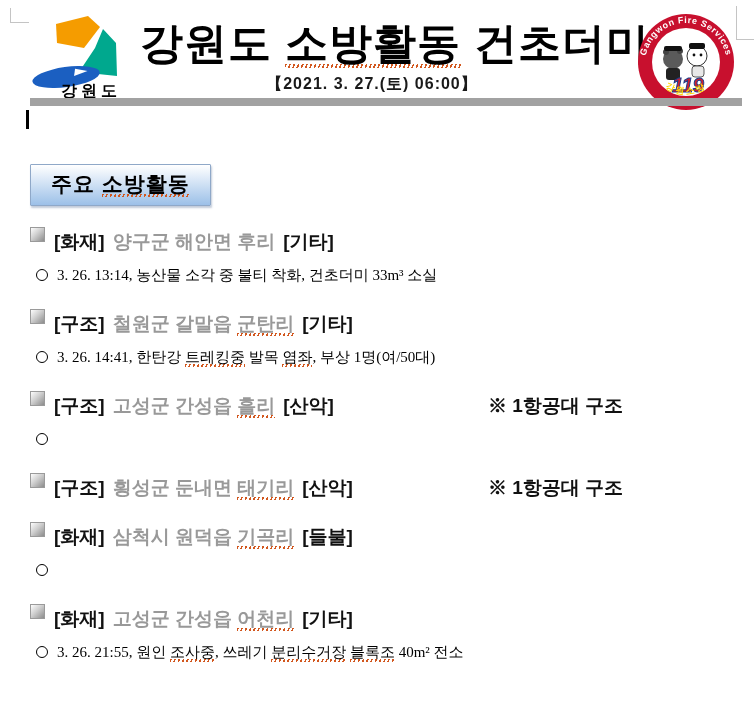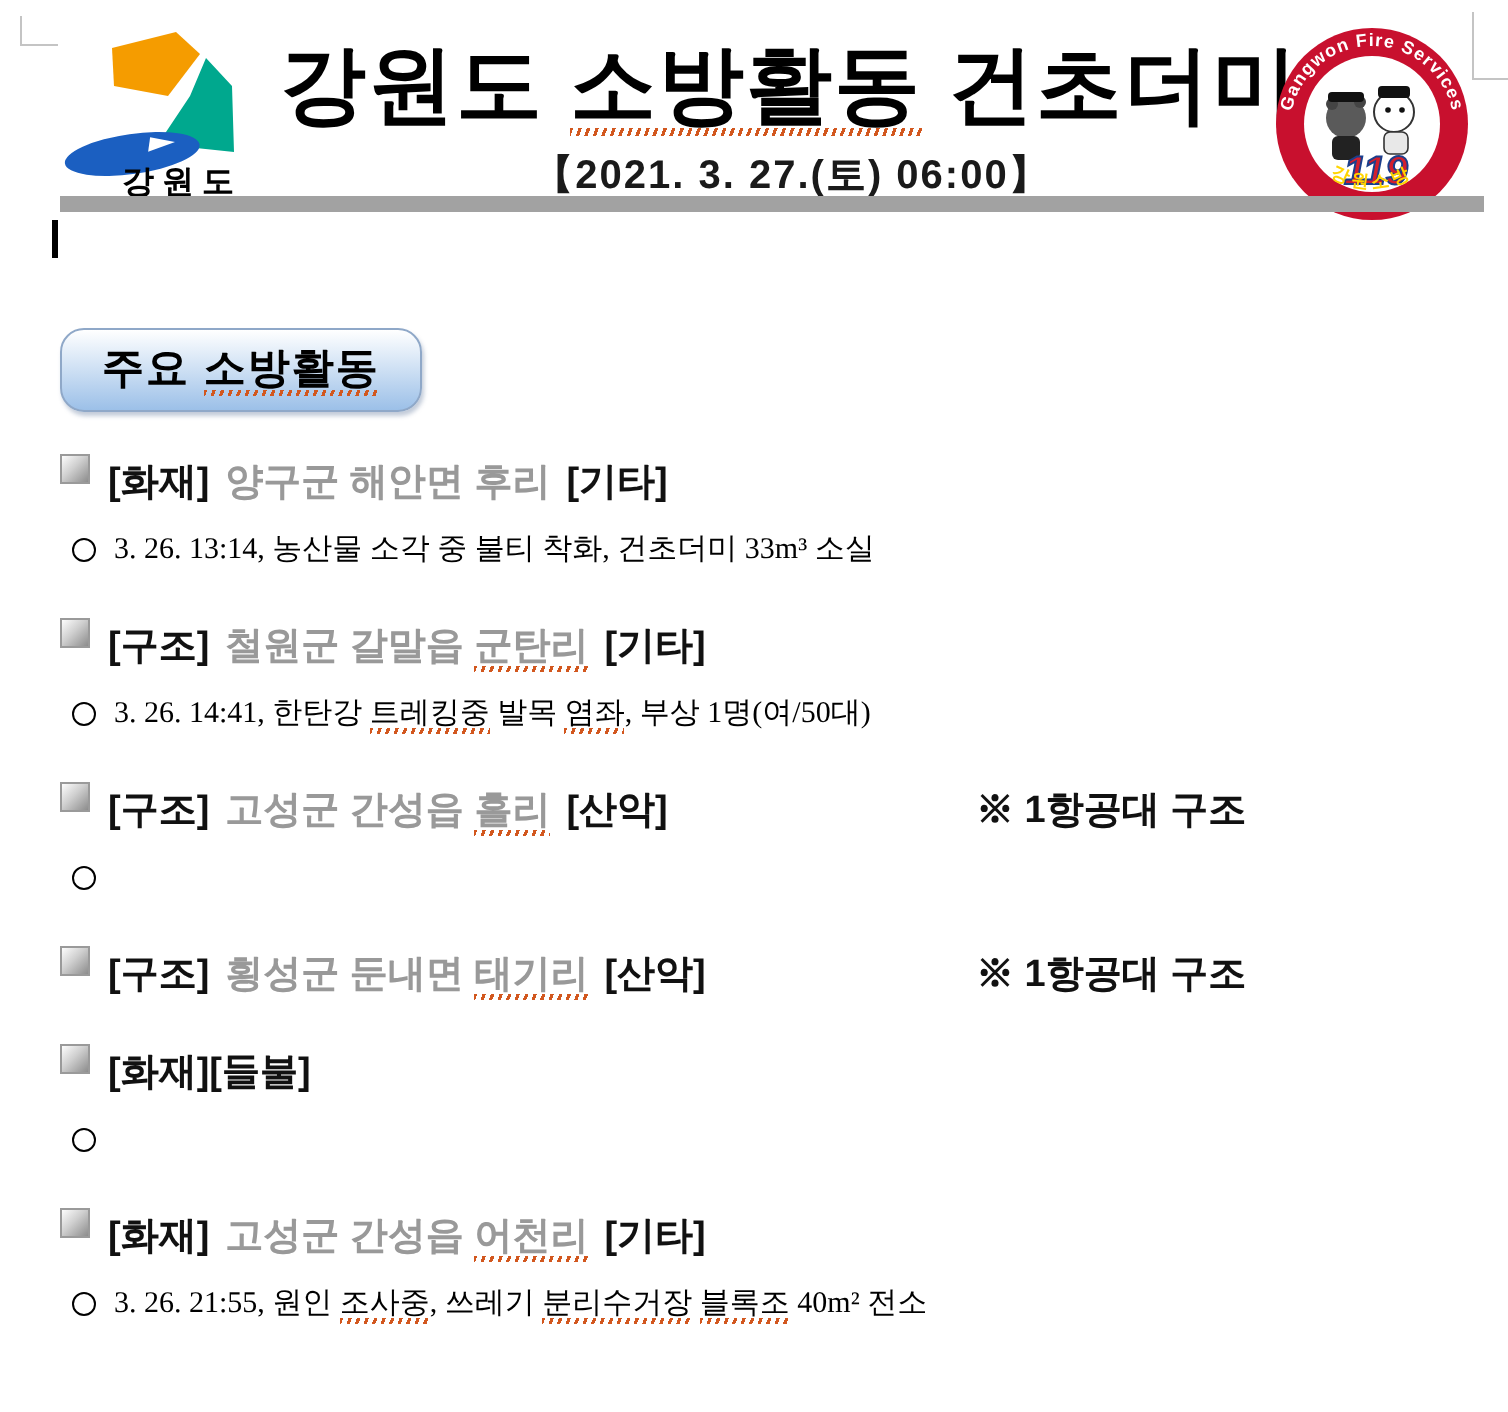--- a/index.html
+++ b/index.html
@@ -10,37 +10,37 @@
   .corner{position:absolute;background:#c4c4c4;}
   .cm-l-v{left:10px;top:8px;width:1px;height:15px;}
   .cm-l-h{left:10px;top:22px;width:19px;height:1px;}
   .cm-r-v{left:736px;top:6px;width:1px;height:34px;}
   .cm-r-h{left:736px;top:39px;width:18px;height:1px;}
 
   
   .hdr-title{position:absolute;left:140px;top:14px;width:480px;text-align:center;
      font-size:43px;font-weight:bold;letter-spacing:1px;color:#000;line-height:58px;
      font-family:"Liberation Sans",sans-serif;white-space:nowrap;}
-  .hdr-date{position:absolute;left:156px;top:74px;width:480px;text-align:center;
-     font-size:20px;font-weight:bold;color:#1a1a1a;letter-spacing:1px;white-space:nowrap;}
+  .hdr-date{position:absolute;left:132px;top:74px;width:480px;text-align:center;
+     font-size:16px;font-weight:bold;color:#1a1a1a;letter-spacing:1px;white-space:nowrap;}
   .gray-bar{position:absolute;left:30px;top:98px;width:712px;height:8px;background:#a2a2a2;}
   .cursor{position:absolute;left:26px;top:110px;width:3px;height:19px;background:#000;}
 
   .logo-left{position:absolute;left:26px;top:14px;width:112px;height:94px;}
   .logo-right{position:absolute;left:636px;top:12px;width:100px;height:100px;}
 
   
   .sq{background-image:repeating-linear-gradient(110deg,#d2571e 0 1.6px,rgba(0,0,0,0) 1.6px 4px);
       background-size:100% 3px;background-position:0 100%;background-repeat:no-repeat;
       padding-bottom:2px;}
   .hdr-title .sq{background-size:100% 4px;padding-bottom:1px;}
 
   
   .content{position:absolute;left:0;top:108px;width:754px;padding:56px 30px 0 30px;box-sizing:border-box;}
-  .badge{display:inline-block;padding:5px 20px 7px 20px;border-radius:12px;
+  .badge{display:inline-block;padding:5px 20px 7px 20px;border-radius:1px;
      border:1px solid #8fa8c8;
      background:linear-gradient(to bottom,#ffffff 0%,#dce9f7 35%,#9cc0e8 100%);
      box-shadow:1px 2px 2px rgba(120,140,170,.45);
      font-size:21px;font-weight:bold;color:#000;letter-spacing:1px;}
 
   #incident-list{margin-top:21px;}
   .incident{margin-bottom:19px;}
   .ih{position:relative;display:flex;align-items:flex-start;line-height:30px;height:30px;
       font-size:19px;font-weight:bold;white-space:nowrap;}
   .sq-bullet{display:inline-block;width:15px;height:15px;margin-right:9px;flex:0 0 auto;
@@ -166,20 +166,21 @@
       <span class="loc"><span>횡성군 둔내면 </span><span class="sq">태기리</span></span>
       <span class="cat">[산악]</span>
       <span class="note">※ 1항공대 구조</span>
     </div>
   </section>
 
   <section class="incident">
     <div class="ih">
       <span class="sq-bullet"></span>
       <span class="cat">[화재]</span>
+      <span class="loc"><span>삼척시 원덕읍 </span><span class="sq">기곡리</span></span>
       <span class="cat">[들불]</span>
 
     </div>
     <div class="idl">
       <span class="o-bullet"></span>
     </div>
   </section>
 
   <section class="incident">
     <div class="ih">

